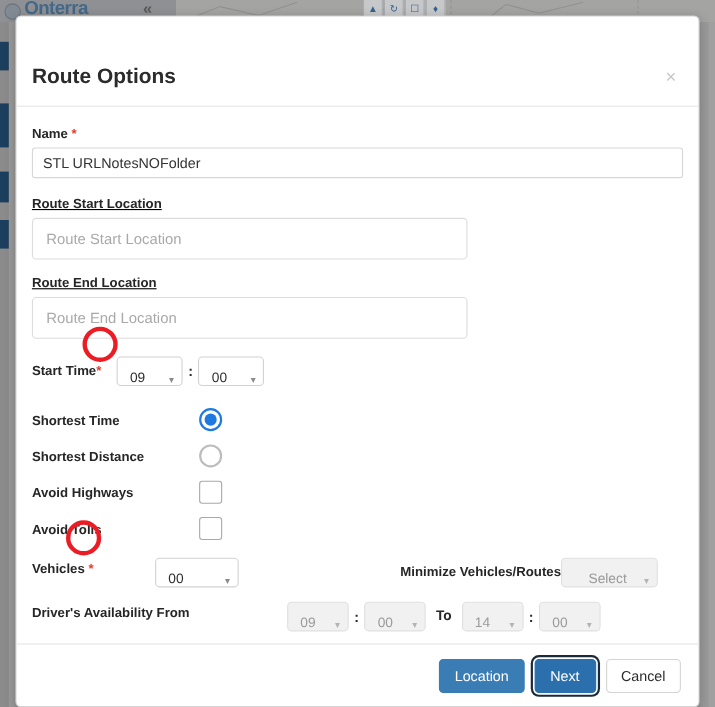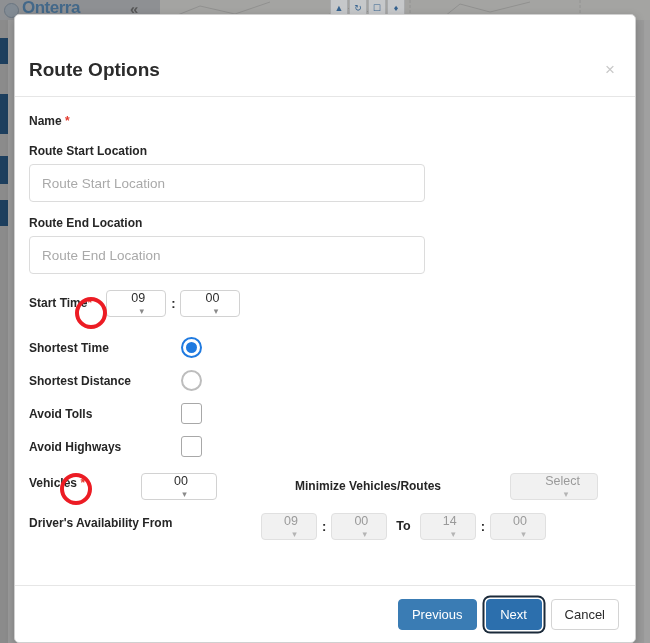--- a/index.html
+++ b/index.html
@@ -125,31 +125,31 @@
     width: 396px; height: 38px;
     border: 1px solid #dcdcdc; border-radius: 4px;
     padding: 0 12px;
     font-size: 13.5px; color: #444;
     font-family: "Liberation Sans", sans-serif;
     background: #fff; outline: none;
   }
   .txt-loc::placeholder { color: #a9a9a9; }
 
   .field { margin-bottom: 16px; }
-  .field.loc { margin-bottom: 14px; }
+  .field.loc { margin-bottom: 14px; text-decoration: underline; }
 
   
   .sel {
     height: 27px;
     border: 1px solid #d2d2d2; border-radius: 4px;
     background: #fff;
-    display: inline-flex; align-items: center; justify-content: space-between;
+    display: inline-flex; align-items: flex-end; justify-content: space-between;
     padding: 0 7px 0 11px;
     font-size: 12.5px; color: #2d2d2d;
-    cursor: pointer; user-select: none; flex-direction: column;
+    cursor: pointer; user-select: none;
   }
   .sel.disabled { background: #f1f1f1; color: #9a9a9a; border-color: #e0e0e0; }
   .sel .chev { font-size: 9px; color: #8a8a8a; margin-left: 7px; }
   .sel.disabled .chev { color: #b4b4b4; }
   .sel-w56 { width: 56px; }
   .sel-w60 { width: 60px; }
   .sel-w76 { width: 76px; }
   .sel-w88 { width: 88px; padding-left: 24px; }
 
   .colon { font-size: 13px; font-weight: bold; color: #2b2b2b; margin: 0 5px; }
@@ -182,21 +182,21 @@
     width: 21px; height: 21px; border-radius: 3px;
     border: 1px solid #a8a8a8; background: #fff;
     display: inline-block; cursor: pointer;
   }
 
   .row-vehicles {
     display: flex; align-items: center;
     height: 34px; margin-top: 6px;
   }
   .row-vehicles .lbl-vehicles { width: 112px; }
-  .row-vehicles .lbl-min { margin: 0 0 0 78px; width: 215px; }
+  .row-vehicles .lbl-min { margin: 0 0 0 78px; width: 215px; text-align: right; }
 
   .row-avail {
     display: flex; align-items: center;
     height: 34px; margin-top: 6px;
   }
   .row-avail .lbl-avail { width: 232px; }
   .row-avail .to { font-size: 12.5px; font-weight: bold; color: #262626; margin: 0 9px; }
 
   
   .modal-footer {
@@ -273,20 +273,21 @@
 
   <div class="modal-header">
     <div class="modal-title">Route Options</div>
     <button class="close-btn">×</button>
   </div>
 
   <div class="modal-body">
 
     <div class="field">
       <label class="label"><span>Name</span> <span class="req">*</span></label>
+      <input class="txt-full" type="text" value="STL URLNotesNOFolder" style="">
     </div>
 
     <div class="field loc">
       <label class="label">Route Start Location</label>
       <input class="txt-loc" type="text" placeholder="Route Start Location" style="">
     </div>
 
     <div class="field loc">
       <label class="label">Route End Location</label>
       <input class="txt-loc" type="text" placeholder="Route End Location" style="">
@@ -309,26 +310,26 @@
       <label class="label">Shortest Time</label>
       <span class="radio on"></span>
     </div>
 
     <div class="opt-row">
       <label class="label">Shortest Distance</label>
       <span class="radio"></span>
     </div>
 
     <div class="opt-row">
+      <label class="label">Avoid Highways</label>
+      <span class="checkbox"></span>
+    </div>
+
+    <div class="opt-row">
       <label class="label">Avoid Tolls</label>
-      <span class="checkbox"></span>
-    </div>
-
-    <div class="opt-row">
-      <label class="label">Avoid Highways</label>
       <span class="checkbox"></span>
     </div>
 
     <div class="row-vehicles">
       <label class="label lbl-vehicles"><span>Vehicles</span> <span class="req">*</span></label>
       <div class="sel sel-w76">
         <span>00</span>
         <span class="chev">▾</span>
       </div>
       <label class="label lbl-min">Minimize Vehicles/Routes</label>
@@ -357,20 +358,20 @@
       <span class="colon">:</span>
       <div class="sel sel-w56 disabled">
         <span>00</span>
         <span class="chev">▾</span>
       </div>
     </div>
 
   </div>
 
   <div class="modal-footer">
-    <button class="btn btn-prev">Previous</button>
+    <button class="btn btn-prev">Location</button>
     <button class="btn btn-next">Next</button>
     <button class="btn btn-cancel">Cancel</button>
   </div>
 </div>
 
 <div class="ring" id="ring-start"></div>
 <div class="ring" id="ring-veh"></div>
 
 </body></html>

